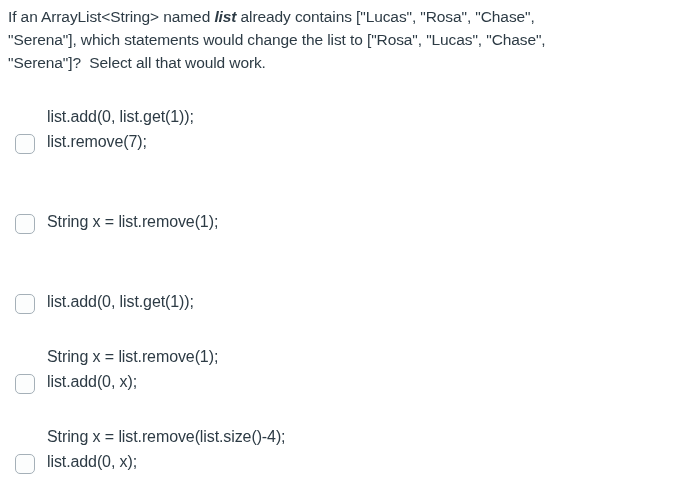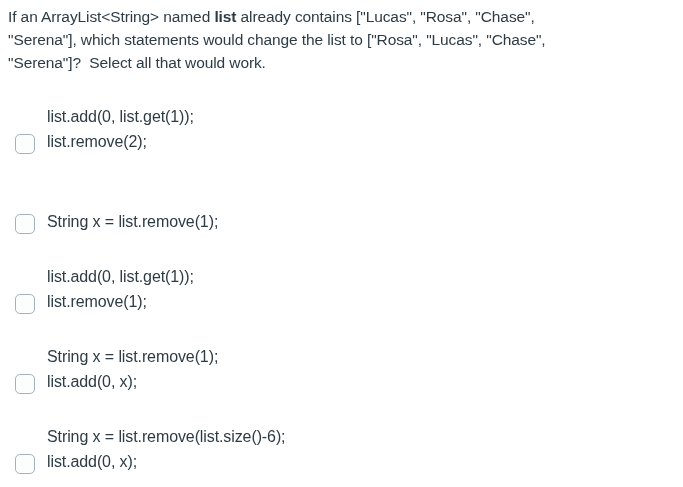--- a/index.html
+++ b/index.html
@@ -21,20 +21,21 @@
     top: 5px;
     font-size: 15.5px;
     line-height: 23px;
     letter-spacing: -0.1px;
   }
   .qline {
     white-space: pre;
   }
   .bold-term {
     font-weight: bold;
+    font-style: italic;
   }
   .options {
     position: absolute;
     left: 15px;
     top: 104px;
   }
   .option {
     display: flex;
     align-items: flex-end;
     margin-bottom: 30px;
@@ -69,48 +70,47 @@
   <div class="qline">"Serena"], which statements would change the list to ["Rosa", "Lucas", "Chase",</div>
   <div class="qline">"Serena"]?  Select all that would work.</div>
 </div>
 
 <div class="options">
 
   <div class="option">
     <div class="checkbox"></div>
     <div class="code-lines">
       <div class="code-line">list.add(0, list.get(1));</div>
-      <div class="code-line">list.remove(2);</div>
+      <div class="code-line">list.remove(7);</div>
     </div>
   </div>
 
   <div class="option">
     <div class="checkbox"></div>
     <div class="code-lines">
       <div class="code-line">String x = list.remove(1);</div>
     </div>
   </div>
 
   <div class="option">
     <div class="checkbox"></div>
     <div class="code-lines">
       <div class="code-line">list.add(0, list.get(1));</div>
-      <div class="code-line">list.remove(1);</div>
     </div>
   </div>
 
   <div class="option">
     <div class="checkbox"></div>
     <div class="code-lines">
       <div class="code-line">String x = list.remove(1);</div>
       <div class="code-line">list.add(0, x);</div>
     </div>
   </div>
 
   <div class="option">
     <div class="checkbox"></div>
     <div class="code-lines">
-      <div class="code-line">String x = list.remove(list.size()-6);</div>
+      <div class="code-line">String x = list.remove(list.size()-4);</div>
       <div class="code-line">list.add(0, x);</div>
     </div>
   </div>
 
 </div>
 
 </body></html>

